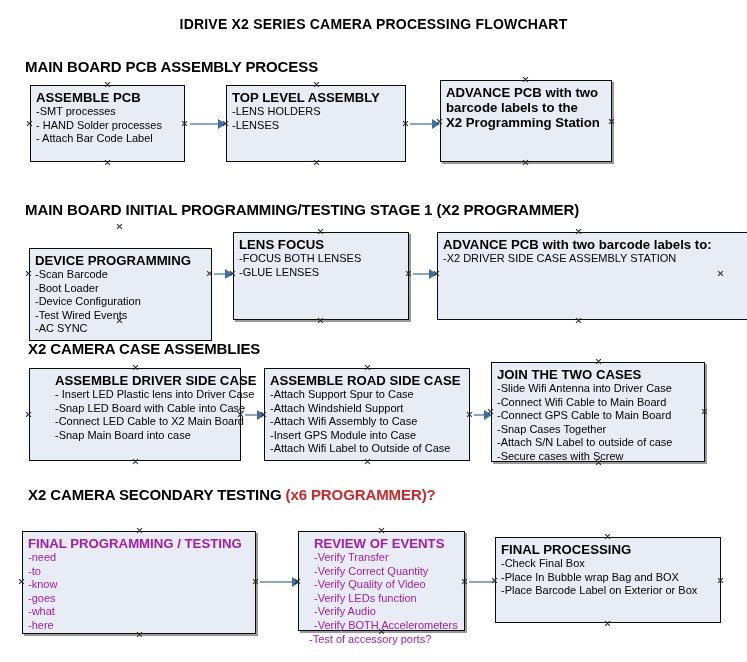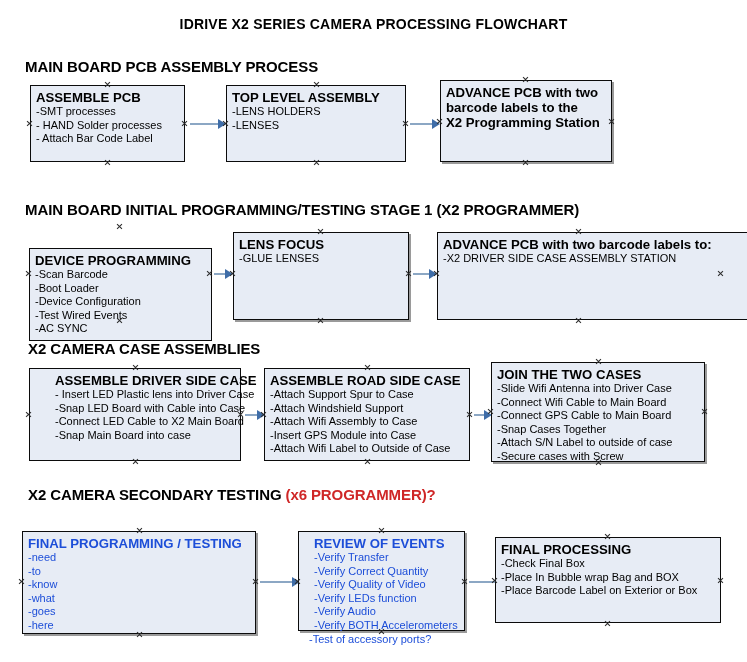--- a/index.html
+++ b/index.html
@@ -63,21 +63,21 @@
     line-height: 15px;
     white-space: nowrap;
   }
   .node .ln {
     font-size: 11px;
     line-height: 13.6px;
     white-space: nowrap;
   }
   .node.redtext .ttl,
   .node.redtext .ln {
-    color: #1d4ed8;
+    color: #a21caf;
   }
 
   .node.overflow { overflow: visible; }
 
   
   .conn {
     position: absolute;
     height: 2px;
     background: #8ca7c4;
   }
@@ -173,20 +173,21 @@
   <div class="handle" style="left:116px; top:223px;"></div>
   <div class="handle" style="left:116px; top:317px;"></div>
   <div class="handle" style="left:25px; top:270px;"></div>
   <div class="handle" style="left:206px; top:270px;"></div>
 
   <div class="conn" style="left:214px; top:273px; width:13px;"></div>
   <div class="arrowhead" style="left:225px; top:269px;"></div>
 
   <div class="node shadowed" style="left:233px; top:232px; width:176px; height:88px;">
     <div class="ttl">LENS FOCUS</div>
+    <div class="ln">-FOCUS BOTH LENSES</div>
     <div class="ln">-GLUE LENSES</div>
   </div>
   <div class="handle" style="left:317px; top:228px;"></div>
   <div class="handle" style="left:317px; top:317px;"></div>
   <div class="handle" style="left:229px; top:270px;"></div>
   <div class="handle" style="left:405px; top:270px;"></div>
 
   <div class="conn" style="left:413px; top:273px; width:18px;"></div>
   <div class="arrowhead" style="left:429px; top:269px;"></div>
 
@@ -250,22 +251,22 @@
 
   <div class="section-title" style="left:28px; top:486px;">
     <span>X2 CAMERA SECONDARY TESTING </span><span class="accent">(x6 PROGRAMMER)?</span>
   </div>
 
   <div class="node redtext shadowed" style="left:22px; top:531px; width:234px; height:103px;">
     <div class="ttl">FINAL PROGRAMMING / TESTING</div>
     <div class="ln">-need</div>
     <div class="ln">-to</div>
     <div class="ln">-know</div>
+    <div class="ln">-goes</div>
     <div class="ln">-what</div>
-    <div class="ln">-goes</div>
     <div class="ln">-here</div>
   </div>
   <div class="handle" style="left:136px; top:527px;"></div>
   <div class="handle" style="left:136px; top:631px;"></div>
   <div class="handle" style="left:18px; top:578px;"></div>
   <div class="handle" style="left:252px; top:578px;"></div>
 
   <div class="conn" style="left:260px; top:581px; width:34px;"></div>
   <div class="arrowhead" style="left:292px; top:577px;"></div>
 

